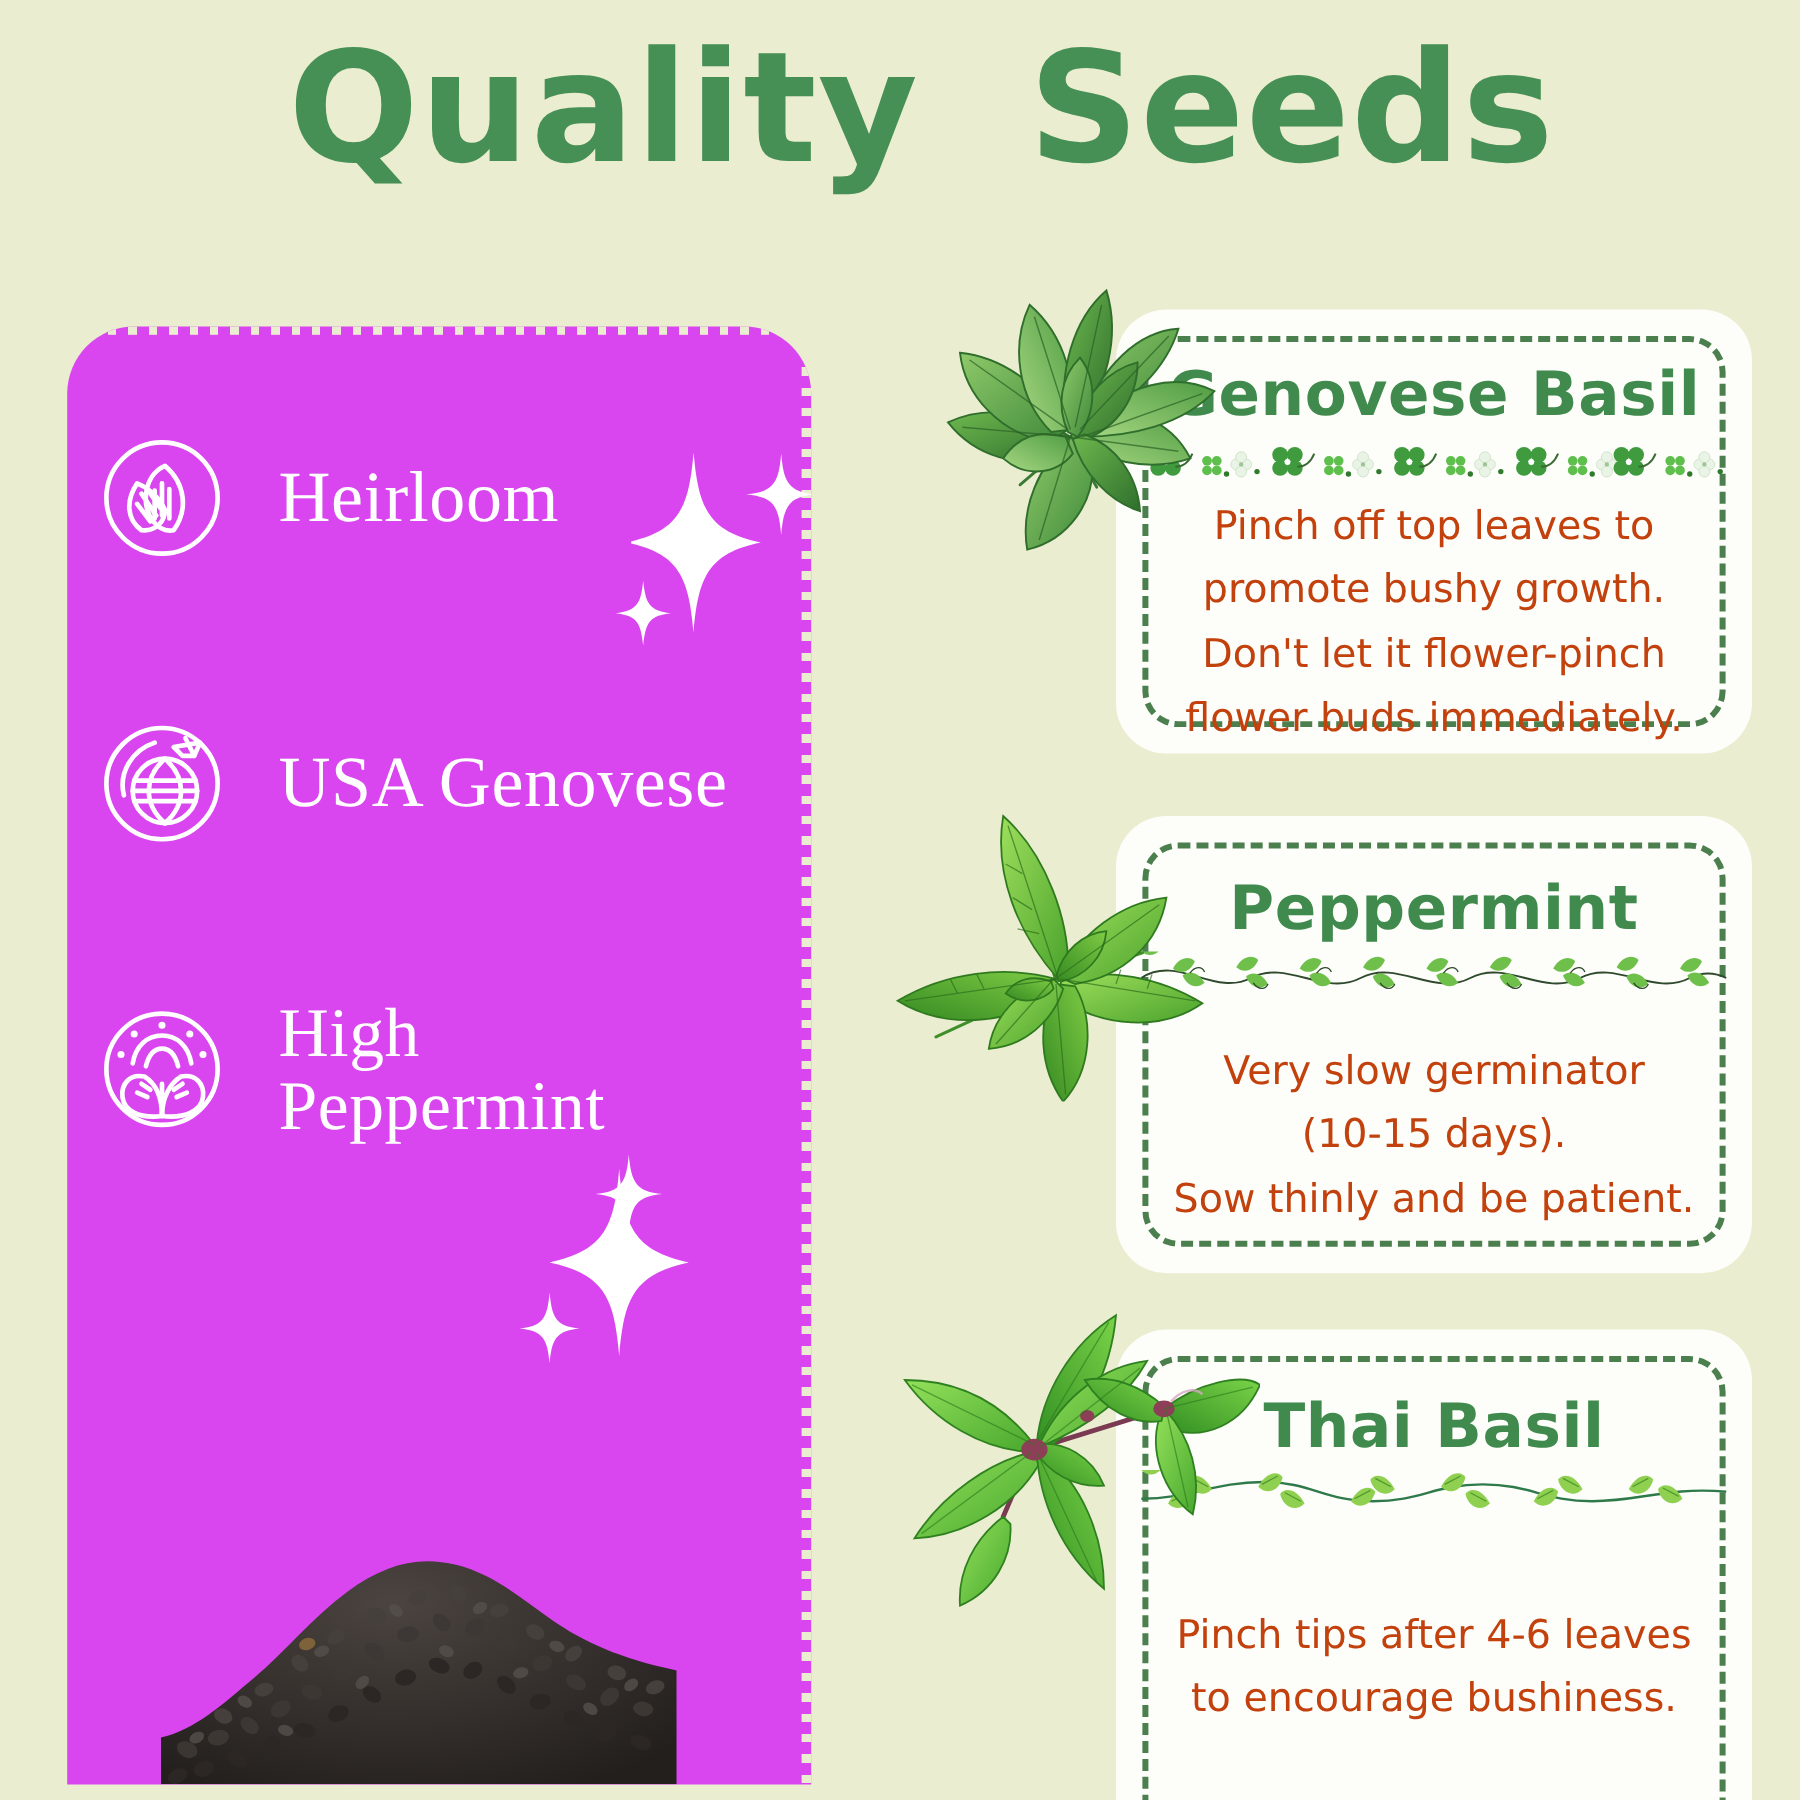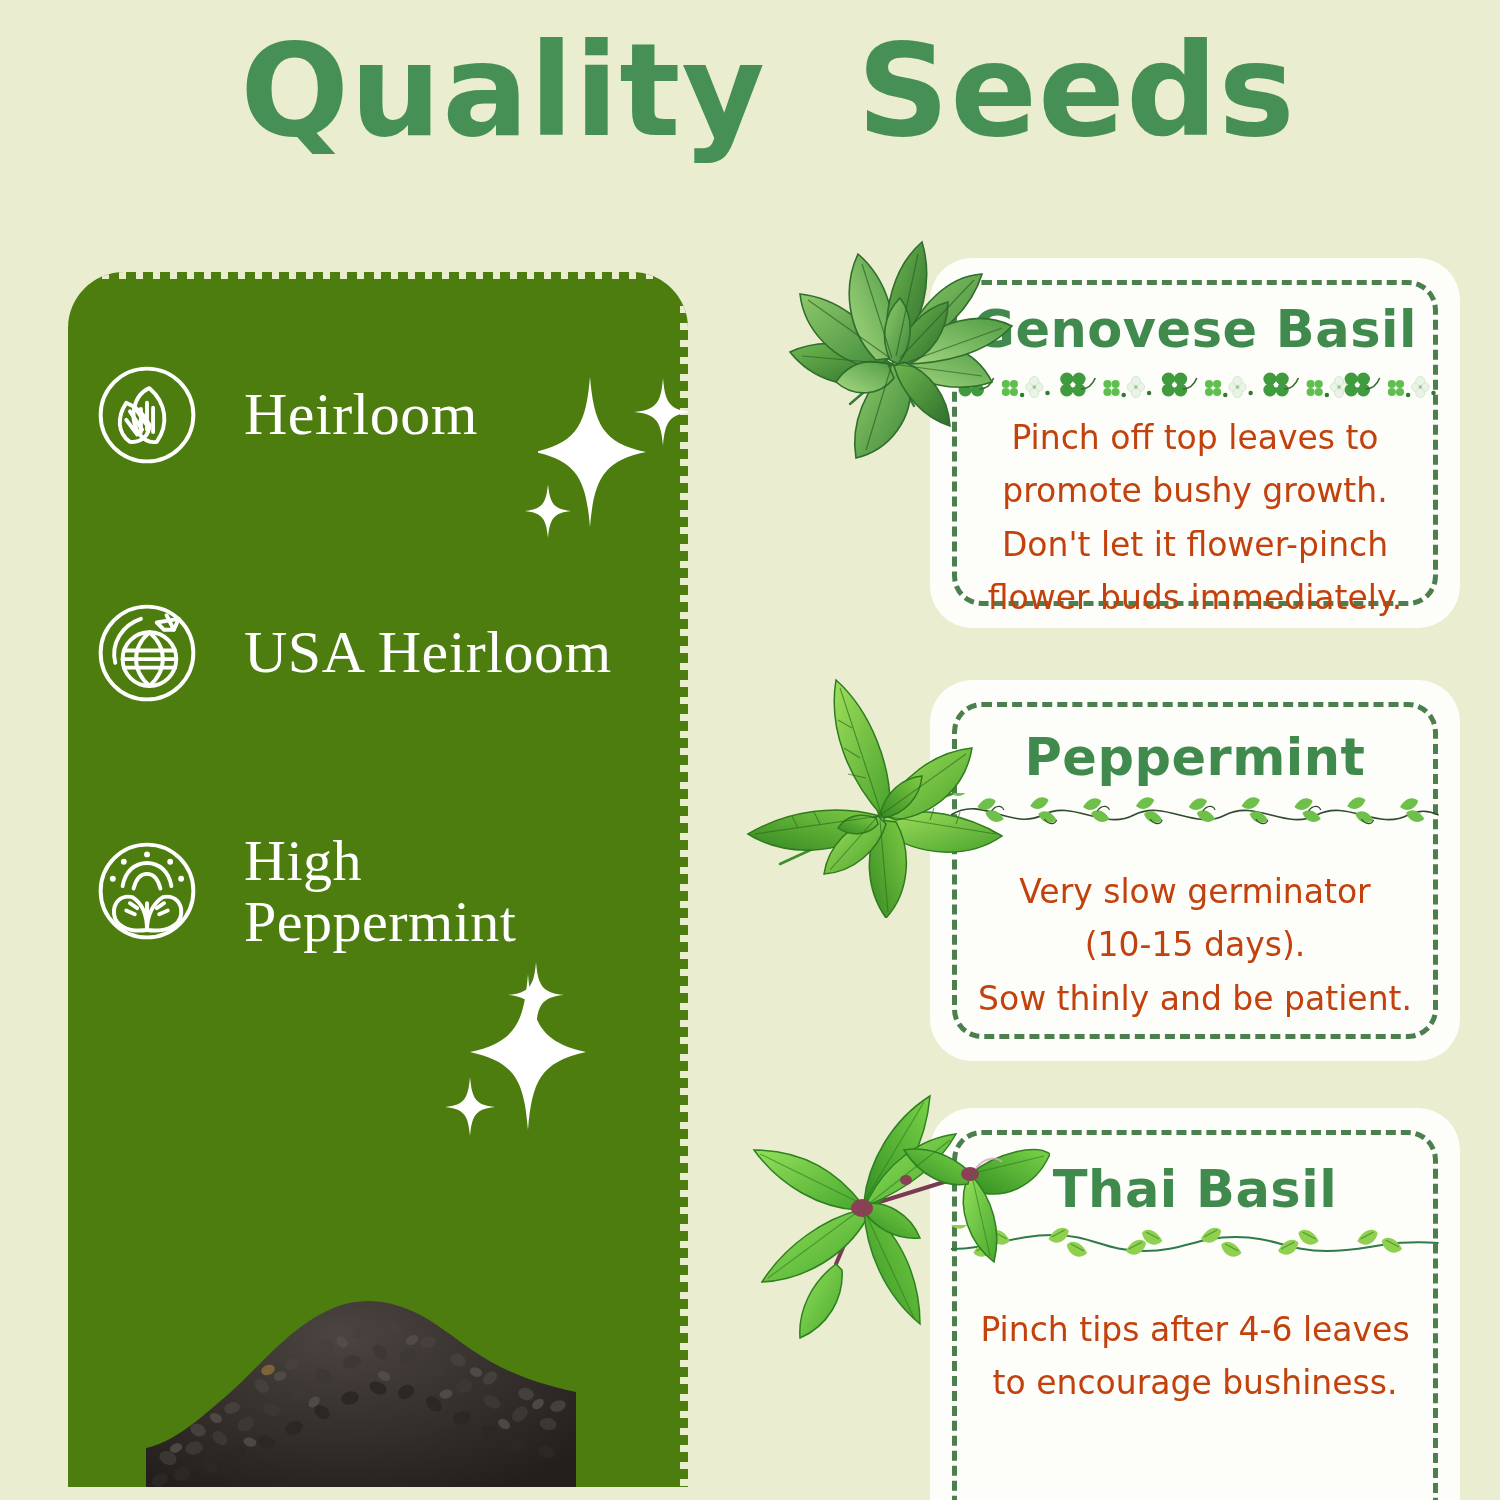--- a/index.html
+++ b/index.html
@@ -30,25 +30,25 @@
     font-weight: 700;
     color: #479055;
     letter-spacing: 1px;
     line-height: 1.02;
     white-space: pre;
   }
 
   
   .left-panel {
     position: absolute;
-    left: 68px;
+    left: 56px;
     top: 272px;
     width: 620px;
     height: 1215px;
-    background: #4d7c0f;
+    background: #d946ef;
     border-radius: 56px 56px 0 0;
     overflow: hidden;
     text-decoration: underline;
   }
   
   .notch-right {
     position: absolute;
     top: 0; right: -1px;
     width: 9px; height: 100%;
     background-image: repeating-linear-gradient(
@@ -165,21 +165,21 @@
   #card-genovese { left: 930px; top: 258px; width: 530px; height: 370px; }
   #card-genovese .card-title { margin-top: 42px; }
   #card-genovese .card-body  { margin-top: 6px; }
 
   #card-peppermint { left: 930px; top: 680px; width: 530px; height: 381px; }
   #card-peppermint .card-title { margin-top: 48px; }
   #card-peppermint .card-body  { margin-top: 32px; }
 
   #card-thai { left: 930px; top: 1108px; width: 530px; height: 488px; }
   #card-thai .card-title { margin-top: 52px; }
-  #card-thai .card-body  { margin-top: 38px; }
+  #card-thai .card-body  { margin-top: 70px; }
 
   
   .plant {
     position: absolute;
     z-index: 8;
     pointer-events: none;
   }
   .plant svg { display: block; }
   #plant-basil { left: 742px; top: 168px; width: 330px; height: 330px; }
   #plant-mint  { left: 720px; top: 628px; width: 300px; height: 290px; }
@@ -218,21 +218,21 @@
           <circle cx="50" cy="50" r="38"></circle>
           <circle cx="52" cy="55" r="22"></circle>
           <path d="M52 33 C44 40 41 48 41 55 C41 62 44 70 52 77"></path>
           <path d="M52 33 C60 40 63 48 63 55 C63 62 60 70 52 77"></path>
           <path d="M31 48 L73 48 M31 62 L73 62 M30 55 L74 55"></path>
           <path d="M24 58 C20 42 30 27 45 22"></path>
           <path d="M58 25 L76 22 L72 31 L64 31 Z"></path>
           <path d="M66 19 L72 31"></path>
         </svg>
       </span>
-      <span class="feature-label">USA Heirloom</span>
+      <span class="feature-label">USA Genovese</span>
     </div>
 
     <div class="feature-row">
       <span class="feature-icon">
         <svg viewBox="0 0 100 100" fill="none" stroke="#ffffff" stroke-width="3.2" stroke-linecap="round" stroke-linejoin="round">
           <circle cx="50" cy="50" r="38"></circle>
           <path d="M30 46 C32 34 40 27 50 27 C60 27 68 34 70 46"></path>
           <path d="M39 48 C41 40 45 36 50 36 C55 36 59 40 61 48"></path>
           <circle cx="50" cy="20" r="2.4" fill="#ffffff" stroke="none"></circle>
           <circle cx="31" cy="26" r="2.4" fill="#ffffff" stroke="none"></circle>

